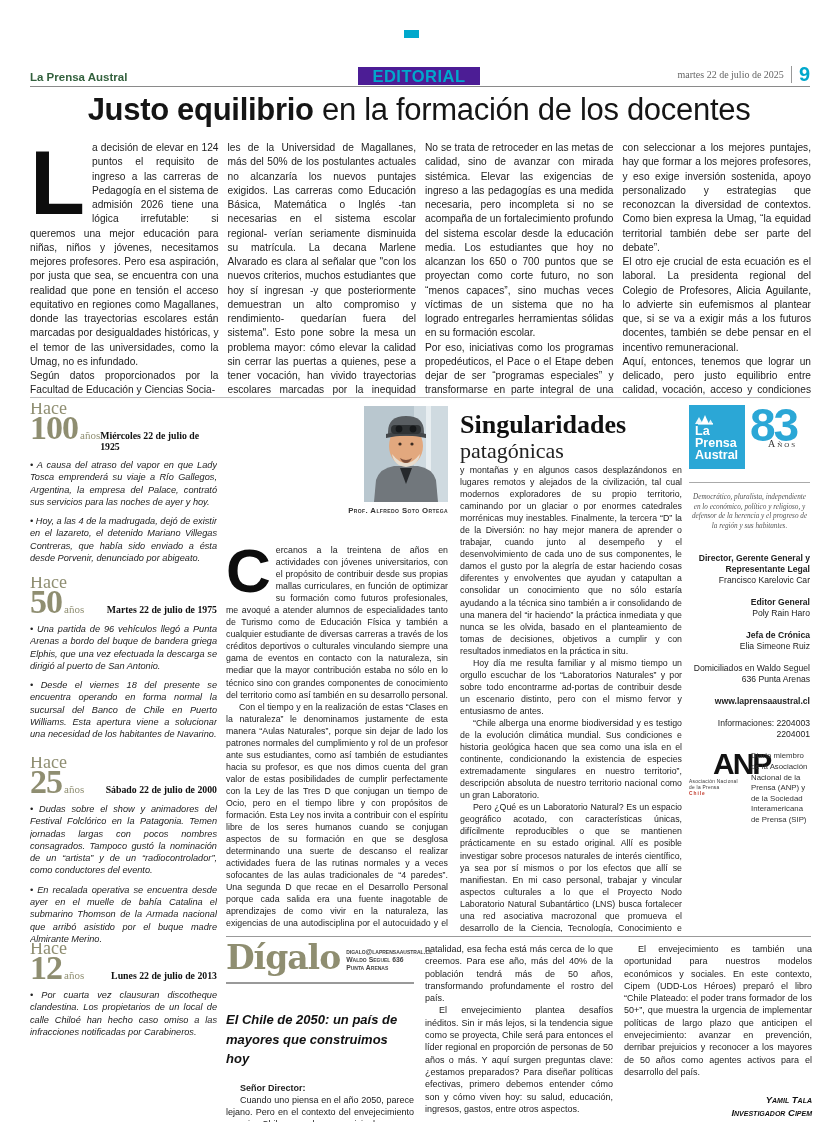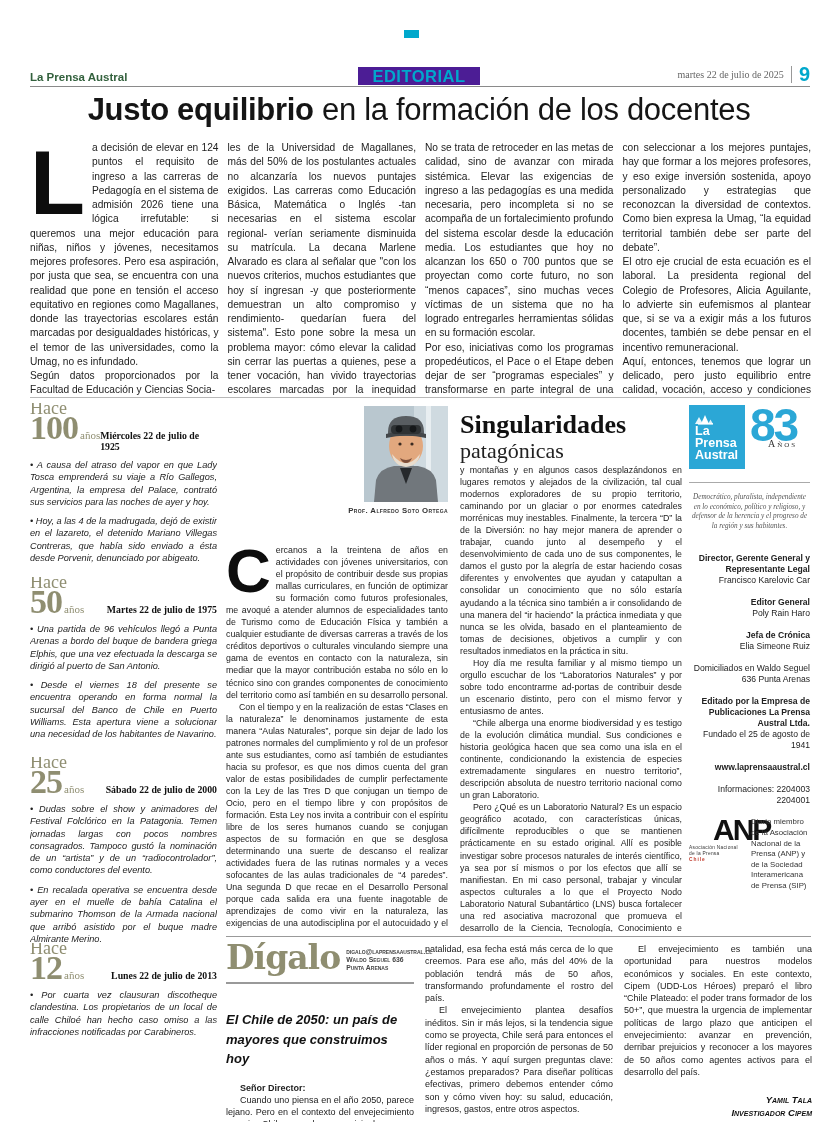--- a/index.html
+++ b/index.html
@@ -244,24 +244,20 @@
       <div class="name">Poly Rain Haro</div>
     </div>
     <div class="entry">
       <div class="role">Jefa de Crónica</div>
       <div class="name">Elia Simeone Ruiz</div>
     </div>
     <div class="entry">
       <div class="name">Domiciliados en Waldo Seguel 636 Punta Arenas</div>
     </div>
     <div class="entry">
-      <div class="role">Editado por la Empresa de Publicaciones La Prensa Austral Ltda.</div>
-      <div class="name">Fundado el 25 de agosto de 1941</div>
-    </div>
-    <div class="entry">
       <div class="role">www.laprensaaustral.cl</div>
     </div>
     <div class="entry">
       <div class="name">Informaciones: 2204003 2204001</div>
     </div>
   </div>
 
   <div class="anp-row">
     <div class="anp-left">
       <div class="anp-logo">ANP</div>

